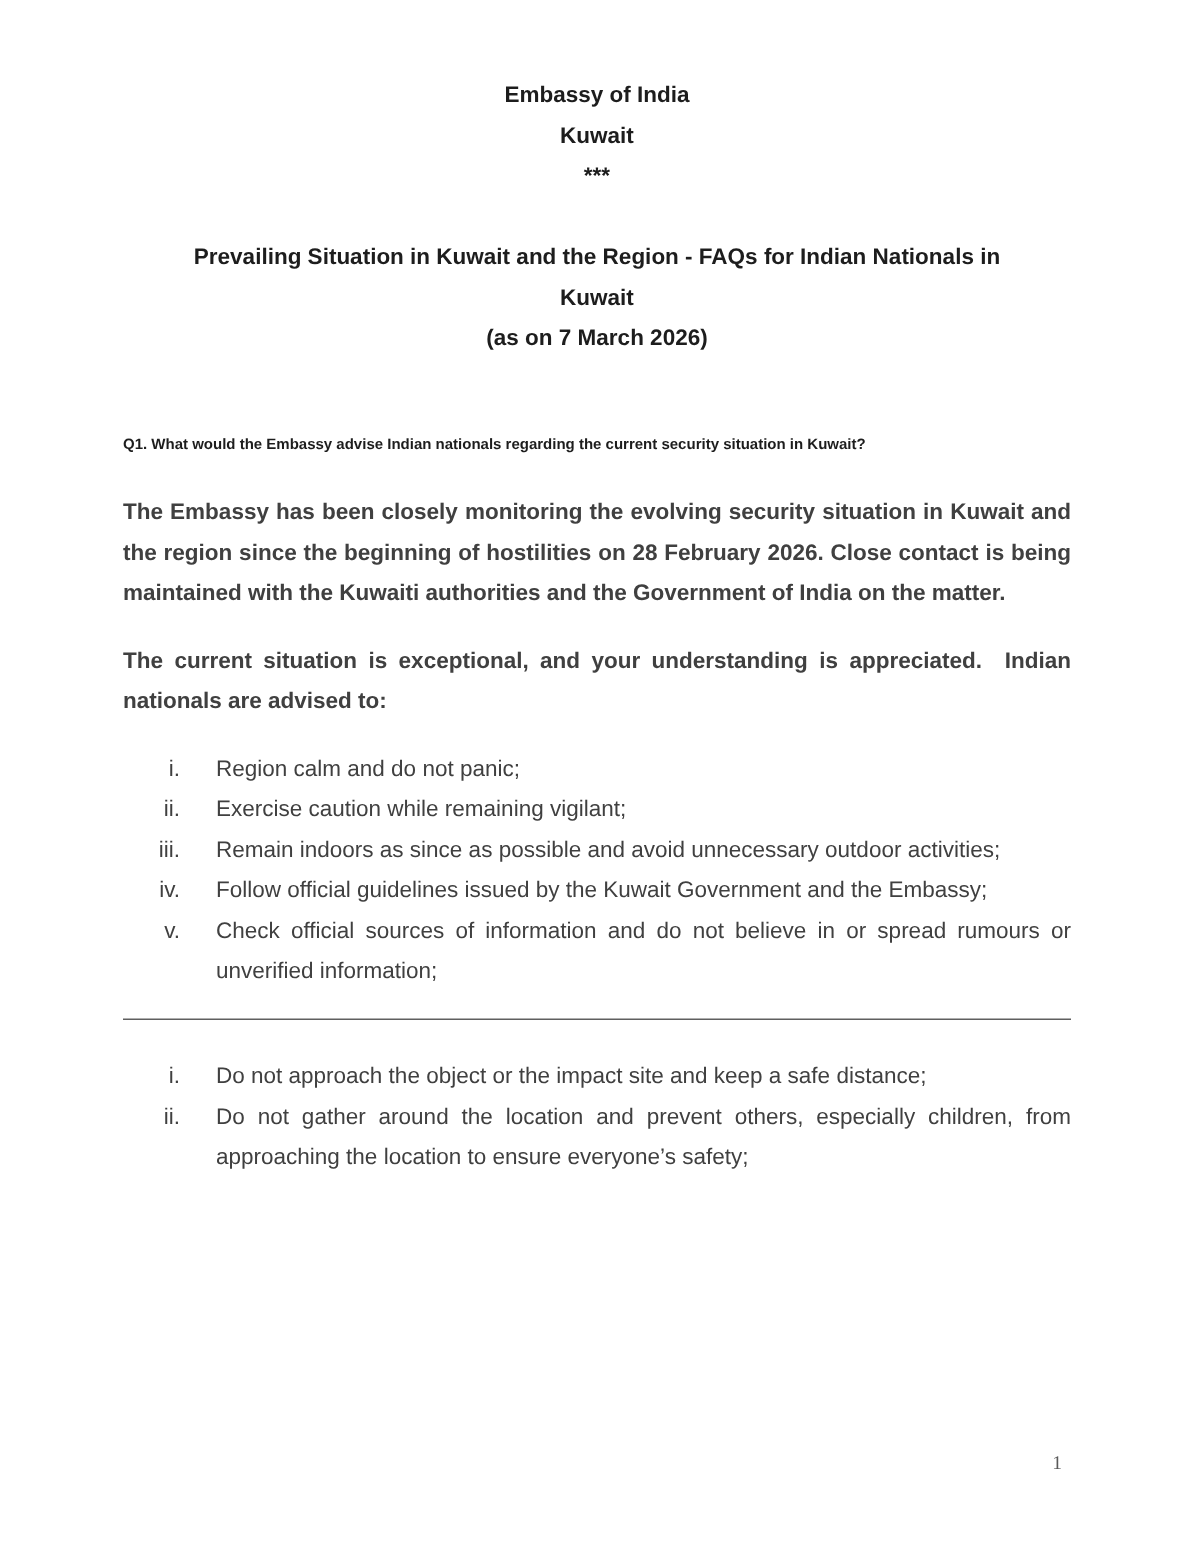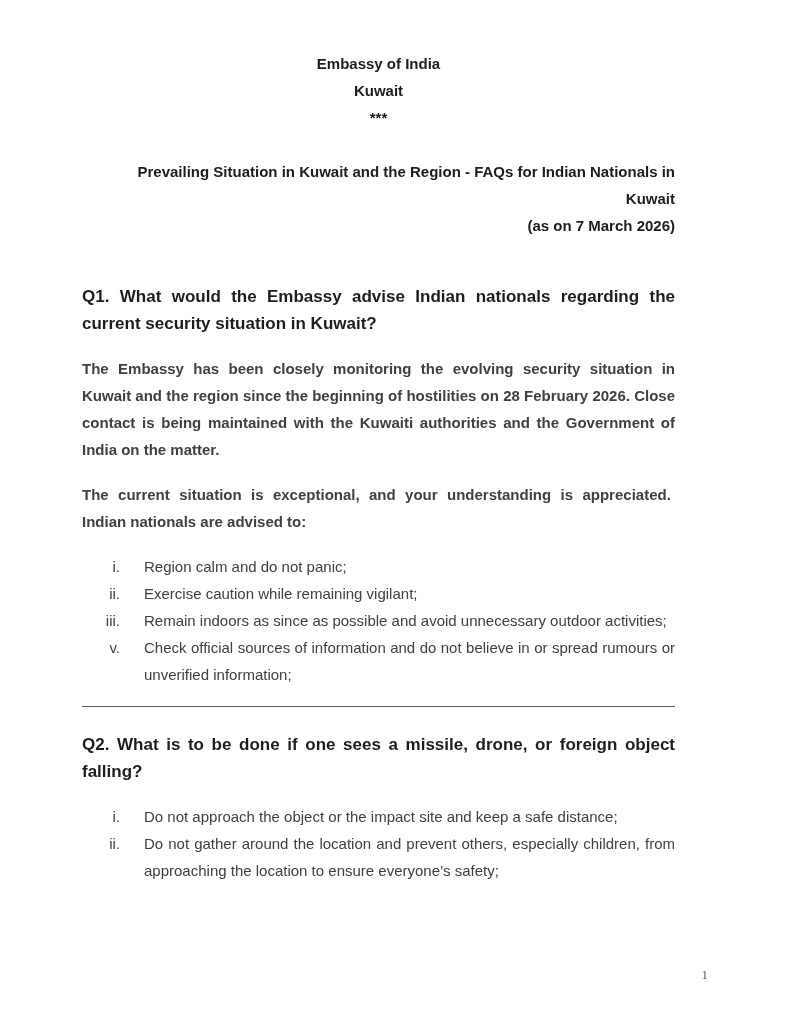--- a/index.html
+++ b/index.html
@@ -6,41 +6,41 @@
     margin: 0;
     padding: 0;
     background: #ffffff;
   }
   .page {
     position: relative;
     width: 792px;
     height: 1036px;
     background: #ffffff;
     box-sizing: border-box;
-    padding: 50px 117px 0 82px;
+    padding: 50px 78px 0 82px;
     font-family: "Liberation Sans", "DejaVu Sans", sans-serif;
     color: #404040;
     font-size: 15px;
     line-height: 27px;
     overflow: hidden;
   }
   .doc-header {
     text-align: center;
     font-weight: bold;
     color: #1d1d1d;
     margin-bottom: 27px;
   }
   .doc-title {
-    text-align: right;
+    text-align: center;
     font-weight: bold;
     color: #1d1d1d;
     margin-bottom: 44px;
   }
   .question {
-    font-size: 17px;
+    font-size: 10px;
     font-weight: bold;
     color: #1d1d1d;
     text-align: justify;
     margin: 0 0 18px 0;
     line-height: 27px;
   }
   .para {
     text-align: justify;
     margin: 0 0 18px 0;
     font-weight: bold;
@@ -106,30 +106,33 @@
       </div>
       <div class="ritem">
         <span class="marker">ii.</span>
         <span class="rtext">Exercise caution while remaining vigilant;</span>
       </div>
       <div class="ritem">
         <span class="marker">iii.</span>
         <span class="rtext">Remain indoors as since as possible and avoid unnecessary outdoor activities;</span>
       </div>
       <div class="ritem">
+        <span class="marker">iv.</span>
+        <span class="rtext">Follow official guidelines issued by the Kuwait Government and the Embassy;</span>
+      </div>
+      <div class="ritem">
         <span class="marker">v.</span>
         <span class="rtext">Check official sources of information and do not believe in or spread rumours or unverified information;</span>
       </div>
     </div>
   </section>
 
   <hr class="divider">
 
   <section>
-    <h2 class="question">Q2. What is to be done if one sees a missile, drone, or foreign object falling?</h2>
 
 
     <div class="rlist">
       <div class="ritem">
         <span class="marker">i.</span>
         <span class="rtext">Do not approach the object or the impact site and keep a safe distance;</span>
       </div>
       <div class="ritem">
         <span class="marker">ii.</span>
         <span class="rtext">Do not gather around the location and prevent others, especially children, from approaching the location to ensure everyone’s safety;</span>

